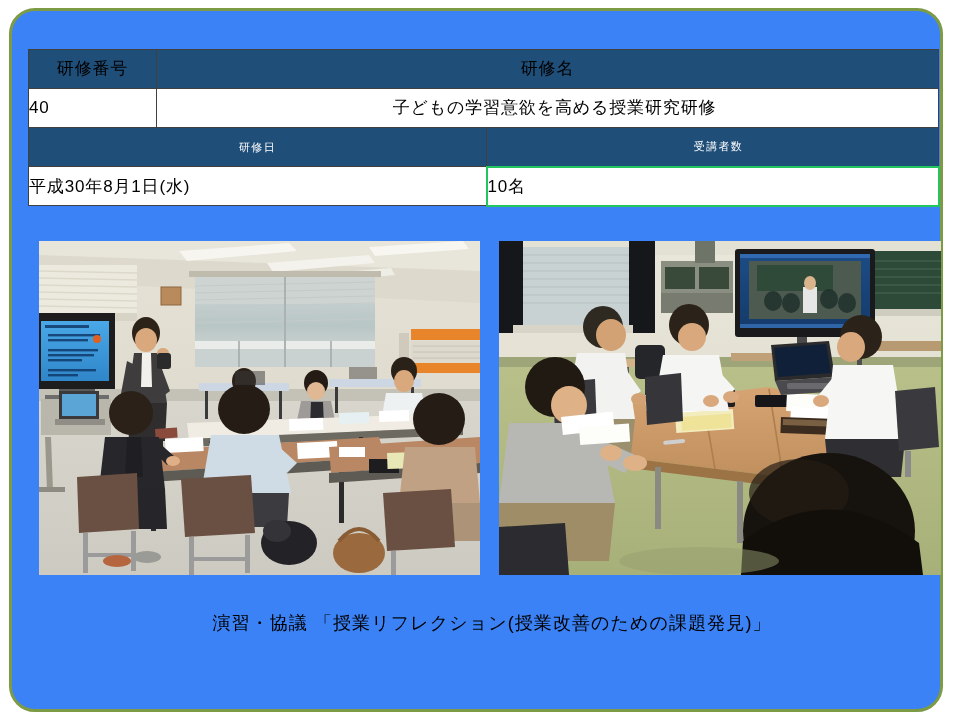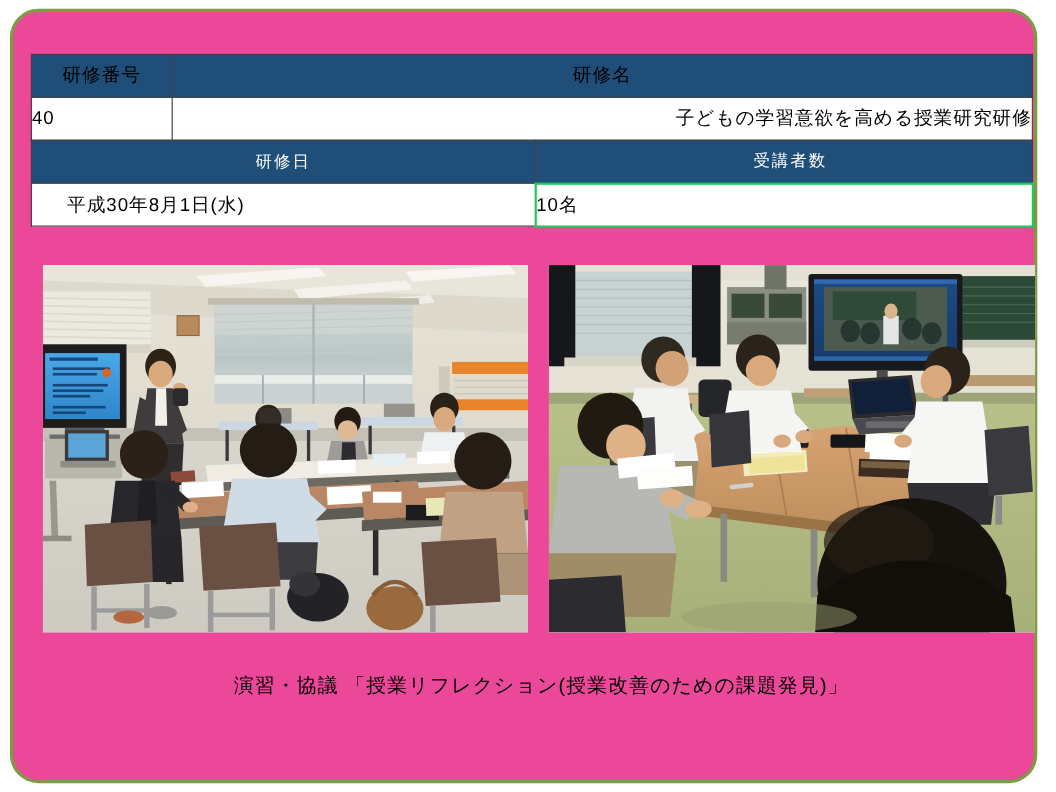--- a/index.html
+++ b/index.html
@@ -10,21 +10,21 @@
     overflow: hidden;
   }
 
   
   #slide-frame {
     position: absolute;
     left: 9px; top: 8px;
     width: 934px; height: 704px;
     border: 3px solid #7d9b45;
     border-radius: 26px;
-    background: #ec4899;
+    background: #3b82f6;
   }
 
   
   #info-table {
     position: absolute;
     left: 16px; top: 38px;
     width: 910px;
     border-collapse: collapse;
     table-layout: fixed;
   }
@@ -34,26 +34,26 @@
     font-weight: normal;
     font-size: 17px;
     line-height: 1.1;
     color: #000000;
     letter-spacing: 0.05em;
   }
   .th-blue {
     background: #1f4e79;
     color: #ffffff;
     text-align: center;
-    font-size: 15px;
+    font-size: 11px;
     letter-spacing: 0.12em;
   }
   .td-white { background: #ffffff; }
   .center { text-align: left; }
-  .left-pad { text-align: right; padding-left: 14px; }
+  .left-pad { text-align: center; padding-left: 14px; }
 
   .col-no    { width: 128px; }
   .col-name  { width: 782px; }
   .col-date  { width: 458px; }
   .col-count { width: 452px; }
 
   
   #photo-row {
     position: absolute;
     left: 27px; top: 230px;
@@ -106,21 +106,21 @@
     <colgroup>
       <col class="col-date">
         <col class="col-count">
     </colgroup>
     <tbody>
         <tr>
       <th class="th-blue" style="border:1px solid #404040;height:39px;font-weight:normal;">研修日</th>
       <th class="th-blue" style="border:1px solid #404040;height:39px;font-weight:normal;padding-left:12px;">受講者数</th>
     </tr>
     <tr>
-      <td class="td-white center" style="border:1px solid #404040;height:39px;font-size:17px;letter-spacing:0.05em;padding-left:32px;">平成30年8月1日(水)</td>
+      <td class="td-white center" style="border:1px solid #404040;height:39px;font-size:17px;letter-spacing:0.05em;">平成30年8月1日(水)</td>
       <td class="td-white center" style="border:2px solid #22c55e;height:39px;font-size:17px;letter-spacing:0.05em;">10名</td>
     </tr>
   </tbody>
     </table>
 
   <div id="photo-row">
 
     <div class="photo" id="photo-left">
       <svg viewBox="0 0 441 334" preserveAspectRatio="none">
         <defs>

